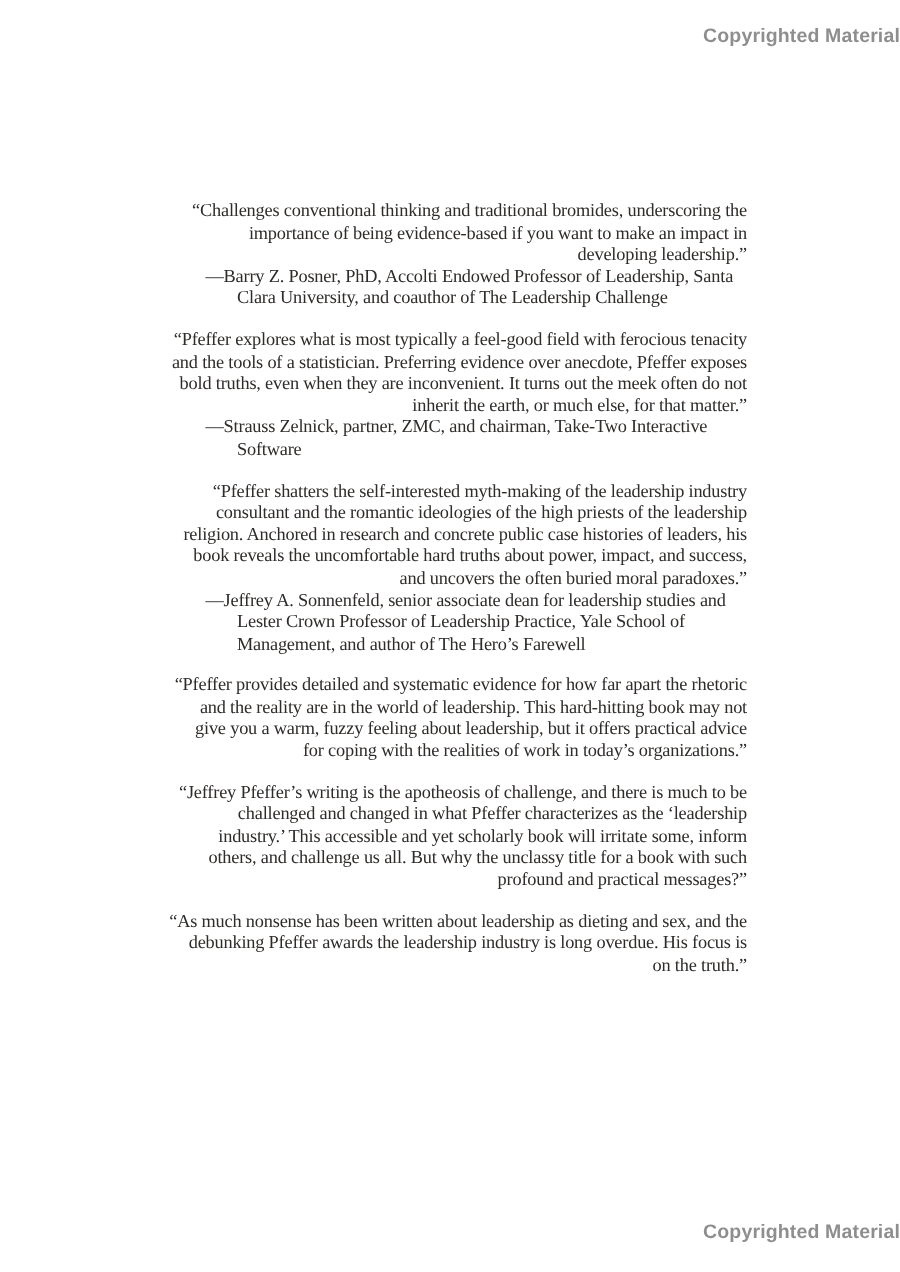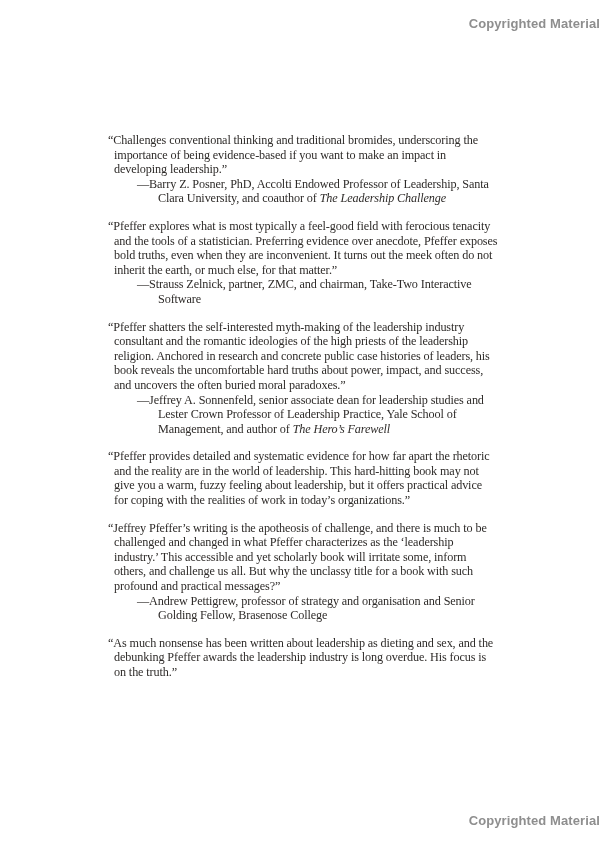--- a/index.html
+++ b/index.html
@@ -33,27 +33,28 @@
     font-size: 12.2px;
     line-height: 14.6px;
     letter-spacing: -0.12px;
     text-align: left;
   }
   .endorsement { margin: 0 0 13px 0; }
   .quote {
     margin: 0;
     padding-left: 6px;
     text-indent: -6px;
+    text-align: right;
   }
   .attribution {
     margin: 0;
     padding-left: 50px;
     text-indent: -21px;
   }
-  .attribution .work { font-style: italic; }
+  .attribution .work { }
 </style>
 </head>
 <body>
 
 <div class="page">
 
   <div class="copyright top">Copyrighted Material</div>
 
   <div class="content">
 
@@ -71,21 +72,20 @@
       <p class="quote">“Pfeffer shatters the self-interested myth-making of the leadership industry consultant and the romantic ideologies of the high priests of the leadership religion. Anchored in research and concrete public case histories of leaders, his book reveals the uncomfortable hard truths about power, impact, and success, and uncovers the often buried moral paradoxes.”</p>
       <p class="attribution"><span>—Jeffrey A. Sonnenfeld, senior associate dean for leadership studies and Lester Crown Professor of Leadership Practice, Yale School of Management, and author of </span><span class="work">The Hero’s Farewell</span></p>
     </div>
 
     <div class="endorsement">
       <p class="quote">“Pfeffer provides detailed and systematic evidence for how far apart the rhetoric and the reality are in the world of leadership. This hard-hitting book may not give you a warm, fuzzy feeling about leadership, but it offers practical advice for coping with the realities of work in today’s organizations.”</p>
     </div>
 
     <div class="endorsement">
       <p class="quote">“Jeffrey Pfeffer’s writing is the apotheosis of challenge, and there is much to be challenged and changed in what Pfeffer characterizes as the ‘leadership industry.’ This accessible and yet scholarly book will irritate some, inform others, and challenge us all. But why the unclassy title for a book with such profound and practical messages?”</p>
-      <p class="attribution"><span>—Andrew Pettigrew, professor of strategy and organisation and Senior Golding Fellow, Brasenose College</span><span class="work"></span></p>
     </div>
 
     <div class="endorsement">
       <p class="quote">“As much nonsense has been written about leadership as dieting and sex, and the debunking Pfeffer awards the leadership industry is long overdue. His focus is on the truth.”</p>
     </div>
 
   </div>
 
   <div class="copyright bottom">Copyrighted Material</div>
 

